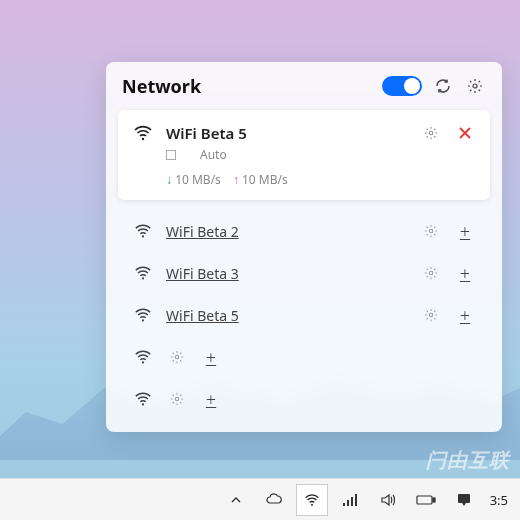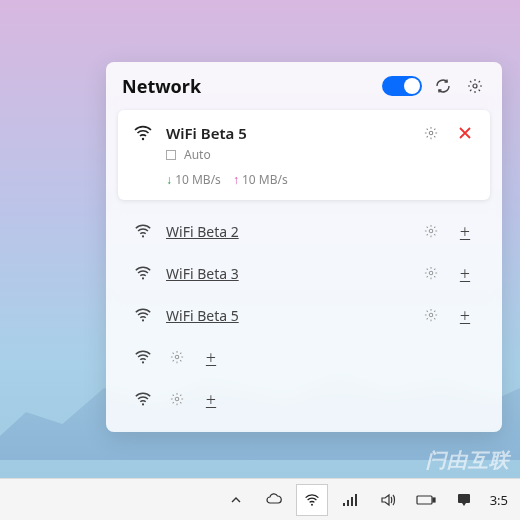--- a/index.html
+++ b/index.html
@@ -34,21 +34,21 @@
   }
   .icon-btn { width: 22px; height: 22px; display: flex; align-items: center; justify-content: center; color: #444; cursor: pointer; }
   .card {
     background: #fff; border-radius: 6px; padding: 12px 14px;
     box-shadow: 0 1px 4px rgba(0,0,0,0.1); margin-bottom: 10px;
   }
   .card-top { display: flex; align-items: center; gap: 12px; }
   .wifi-icon { width: 22px; height: 22px; flex-shrink: 0; display: flex; align-items: center; justify-content: center; }
   .card-name { font-weight: 600; font-size: 15px; color: #222; flex: 1; }
   .red { color: #e33; }
-  .card-sub { margin-left: 34px; margin-top: 2px; display: flex; align-items: center; gap: 8px; color: #888; font-size: 12px; }
+  .card-sub { margin-left: 34px; margin-top: 2px; display: flex; align-items: center; gap: 24px; color: #888; font-size: 12px; }
   .chk { width: 10px; height: 10px; border: 1px solid #aaa; display: inline-block; }
   .card-speed { margin-left: 34px; margin-top: 8px; font-size: 12px; color: #888; display: flex; gap: 12px; text-align: center; }
   .dn { color: #2a9c4a; }
   .up { color: #d24aa8; }
   .row { display: flex; align-items: center; gap: 12px; padding: 10px 14px; color: #444; text-decoration: underline; }
   .row-name { flex: 1; font-size: 14px; }
   .plus { font-size: 18px; font-weight: 300; }
   .taskbar {
     position: absolute; bottom: 0; left: 0; right: 0; height: 42px;
     background: #f5f5f5; border-top: 1px solid #ddd;

